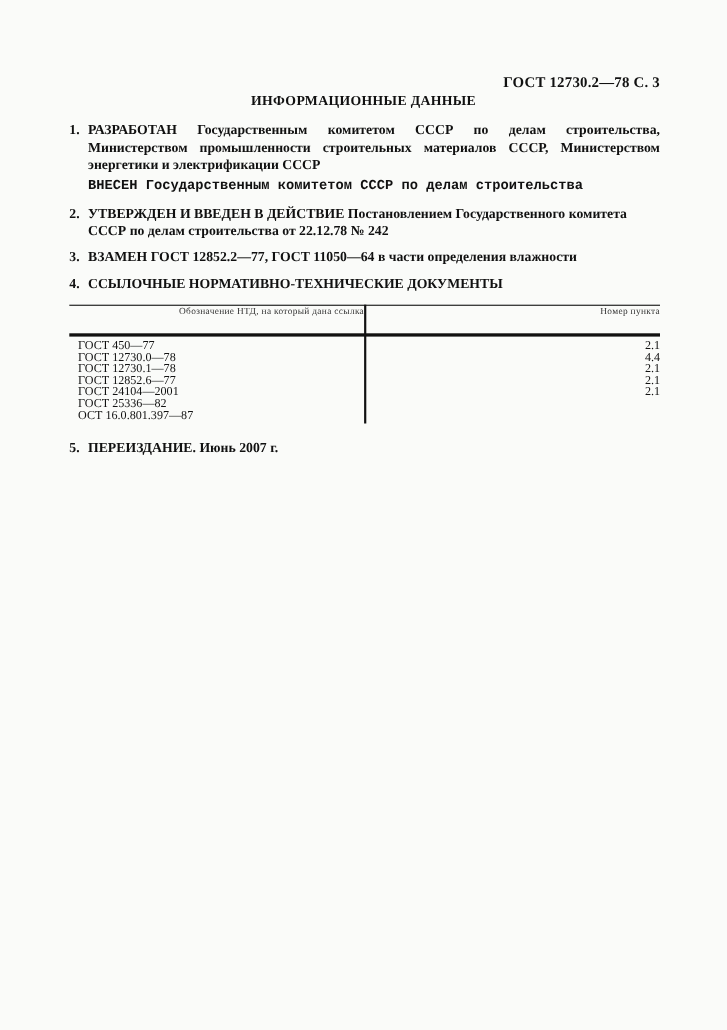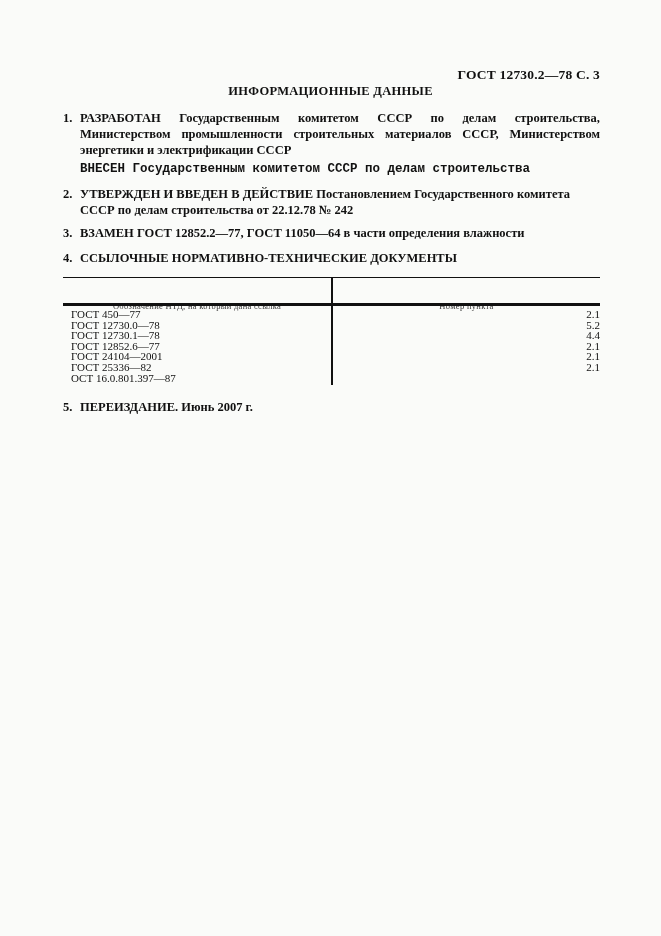--- a/index.html
+++ b/index.html
@@ -25,21 +25,21 @@
   }
   .num { position: absolute; left: 0; }
   .p-body { margin-left: 17px; }
   .justify { text-align: justify; text-align-last: left; font-family: Liberation Serif, serif; }
   .table {
     left: 63px; top: 277px; width: 537px;
   }
   .tline { position: absolute; left: 0; width: 537px; background: #111; }
   .vline { position: absolute; left: 268px; width: 2px; background: #111; top: 0; height: 108px; }
   .th {
-    position: absolute; top: 24px; font-size: 8.5px; color: #333; text-align: center;
+    position: absolute; top: 0; font-size: 8.5px; color: #333; text-align: right;
     letter-spacing: 0.3px;
   }
   .rows { position: absolute; top: 32px; font-size: 11px; line-height: 10.6px; }
   .row-l { left: 8px; }
   .row-r { left: 270px; width: 267px; text-align: right; }
 </style>
 </head>
 <body>
 
 <div class="abs hdr">ГОСТ 12730.2—78 С. 3</div>
@@ -95,21 +95,20 @@
     <div>ГОСТ  450—77</div>
     <div>ГОСТ  12730.0—78</div>
     <div>ГОСТ  12730.1—78</div>
     <div>ГОСТ  12852.6—77</div>
     <div>ГОСТ  24104—2001</div>
     <div>ГОСТ  25336—82</div>
     <div>ОСТ  16.0.801.397—87</div>
   </div>
   <div class="rows row-r">
     <div>2.1</div>
-    <div>5.2</div>
     <div>4.4</div>
     <div>2.1</div>
     <div>2.1</div>
     <div>2.1</div>
   </div>
 </div>
 
 <div class="abs para" style="left:63px; top:399px; width:537px;">
   <span class="num">5.</span>
   <div class="p-body">

